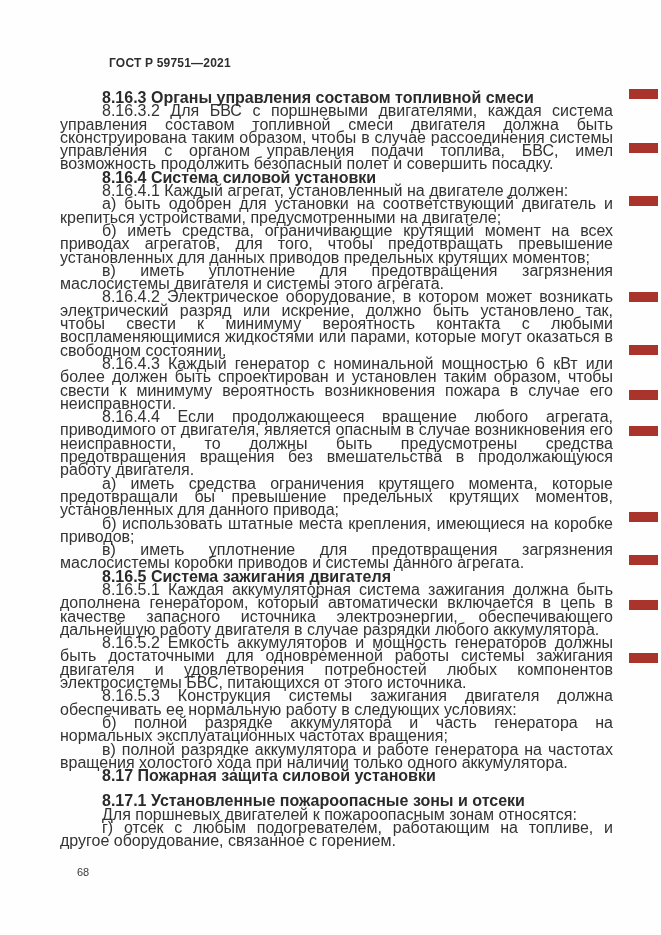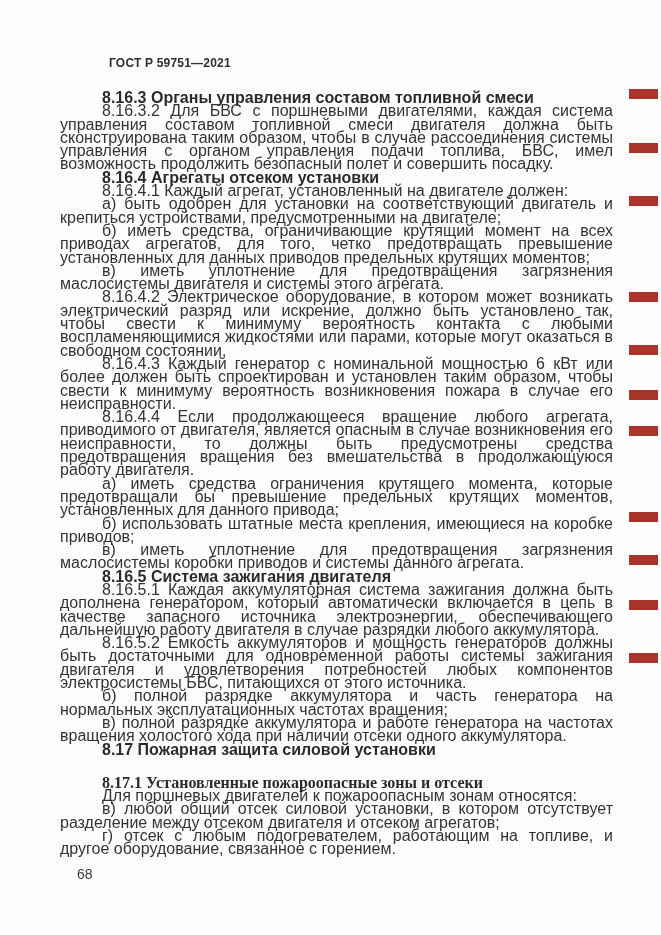--- a/index.html
+++ b/index.html
@@ -43,66 +43,65 @@
     font-weight: 700;
     color: #2b2b2b;
   }
   .doc-body p.heading-spaced-lg {
     font-weight: 700;
     color: #2b2b2b;
   }
   .doc-body p.heading-spaced-sm {
     font-weight: 700;
     color: #2b2b2b;
-    margin-top: 20px;
-    font-family: Liberation Serif, serif;
+    margin-top: 12px;
   }
   .page-number {
     position: absolute;
     left: 77px;
     top: 866px;
-    font-size: 14px;
+    font-size: 11px;
     color: #3a3a3a;
   }
   .margin-mark {
     position: absolute;
     left: 629px;
     width: 29px;
     height: 10px;
   }
 </style>
 </head>
 <body>
 
 <div class="page">
   <div class="doc-header">ГОСТ Р 59751—2021</div>
 
   <div class="doc-body" id="doc-body">
       <p class="heading">8.16.3 Органы управления составом топливной смеси</p>
       <p class="para">8.16.3.2 Для БВС с поршневыми двигателями, каждая система управления составом топливной смеси двигателя должна быть сконструирована таким образом, чтобы в случае рассоединения системы управления с органом управления подачи топлива, БВС, имел возможность продолжить безопасный полет и совершить посадку.</p>
-      <p class="heading">8.16.4 Агрегаты отсеком установки</p>
+      <p class="heading">8.16.4 Система силовой установки</p>
       <p class="para">8.16.4.1 Каждый агрегат, установленный на двигателе должен:</p>
       <p class="para">а) быть одобрен для установки на соответствующий двигатель и крепиться устройствами, предусмотренными на двигателе;</p>
-      <p class="para">б) иметь средства, ограничивающие крутящий момент на всех приводах агрегатов, для того, четко предотвращать превышение установленных для данных приводов предельных крутящих моментов;</p>
+      <p class="para">б) иметь средства, ограничивающие крутящий момент на всех приводах агрегатов, для того, чтобы предотвращать превышение установленных для данных приводов предельных крутящих моментов;</p>
       <p class="para">в) иметь уплотнение для предотвращения загрязнения маслосистемы двигателя и системы этого агрегата.</p>
       <p class="para">8.16.4.2 Электрическое оборудование, в котором может возникать электрический разряд или искрение, должно быть установлено так, чтобы свести к минимуму вероятность контакта с любыми воспламеняющимися жидкостями или парами, которые могут оказаться в свободном состоянии.</p>
       <p class="para">8.16.4.3 Каждый генератор с номинальной мощностью 6 кВт или более должен быть спроектирован и установлен таким образом, чтобы свести к минимуму вероятность возникновения пожара в случае его неисправности.</p>
       <p class="para">8.16.4.4 Если продолжающееся вращение любого агрегата, приводимого от двигателя, является опасным в случае возникновения его неисправности, то должны быть предусмотрены средства предотвращения вращения без вмешательства в продолжающуюся работу двигателя.</p>
       <p class="para">а) иметь средства ограничения крутящего момента, которые предотвращали бы превышение предельных крутящих моментов, установленных для данного привода;</p>
       <p class="para">б) использовать штатные места крепления, имеющиеся на коробке приводов;</p>
       <p class="para">в) иметь уплотнение для предотвращения загрязнения маслосистемы коробки приводов и системы данного агрегата.</p>
       <p class="heading">8.16.5 Система зажигания двигателя</p>
       <p class="para">8.16.5.1 Каждая аккумуляторная система зажигания должна быть дополнена генератором, который автоматически включается в цепь в качестве запасного источника электроэнергии, обеспечивающего дальнейшую работу двигателя в случае разрядки любого аккумулятора.</p>
       <p class="para">8.16.5.2 Емкость аккумуляторов и мощность генераторов должны быть достаточными для одновременной работы системы зажигания двигателя и удовлетворения потребностей любых компонентов электросистемы БВС, питающихся от этого источника.</p>
+      <p class="para">8.16.5.3 Конструкция системы зажигания двигателя должна обеспечивать ее нормальную работу в следующих условиях:</p>
       <p class="para">б) полной разрядке аккумулятора и часть генератора на нормальных эксплуатационных частотах вращения;</p>
-      <p class="para">в) полной разрядке аккумулятора и работе генератора на частотах вращения холостого хода при наличии отсеки одного аккумулятора.</p>
+      <p class="para">в) полной разрядке аккумулятора и работе генератора на частотах вращения холостого хода при наличии только одного аккумулятора.</p>
       <p class="heading-spaced-lg">8.17 Пожарная защита силовой установки</p>
       <p class="heading-spaced-sm">8.17.1 Установленные пожароопасные зоны и отсеки</p>
       <p class="para">Для поршневых двигателей к пожароопасным зонам относятся:</p>
-      <p class="para">в) любой общий отсек силовой установки, в котором отсутствует разделение между отсеком двигателя и отсеком агрегатов;</p>
       <p class="para">г) отсек с любым подогревателем, работающим на топливе, и другое оборудование, связанное с горением.</p>
     </div>
 
   <div class="page-number">68</div>
 
   <div id="margin-marks">
       <div class="margin-mark" style="top: 89px; background: rgb(169, 52, 44);"></div>
       <div class="margin-mark" style="top: 143px; background: rgb(169, 52, 44);"></div>
       <div class="margin-mark" style="top: 196px; background: rgb(169, 52, 44);"></div>
       <div class="margin-mark" style="top: 292px; background: rgb(169, 52, 44);"></div>

